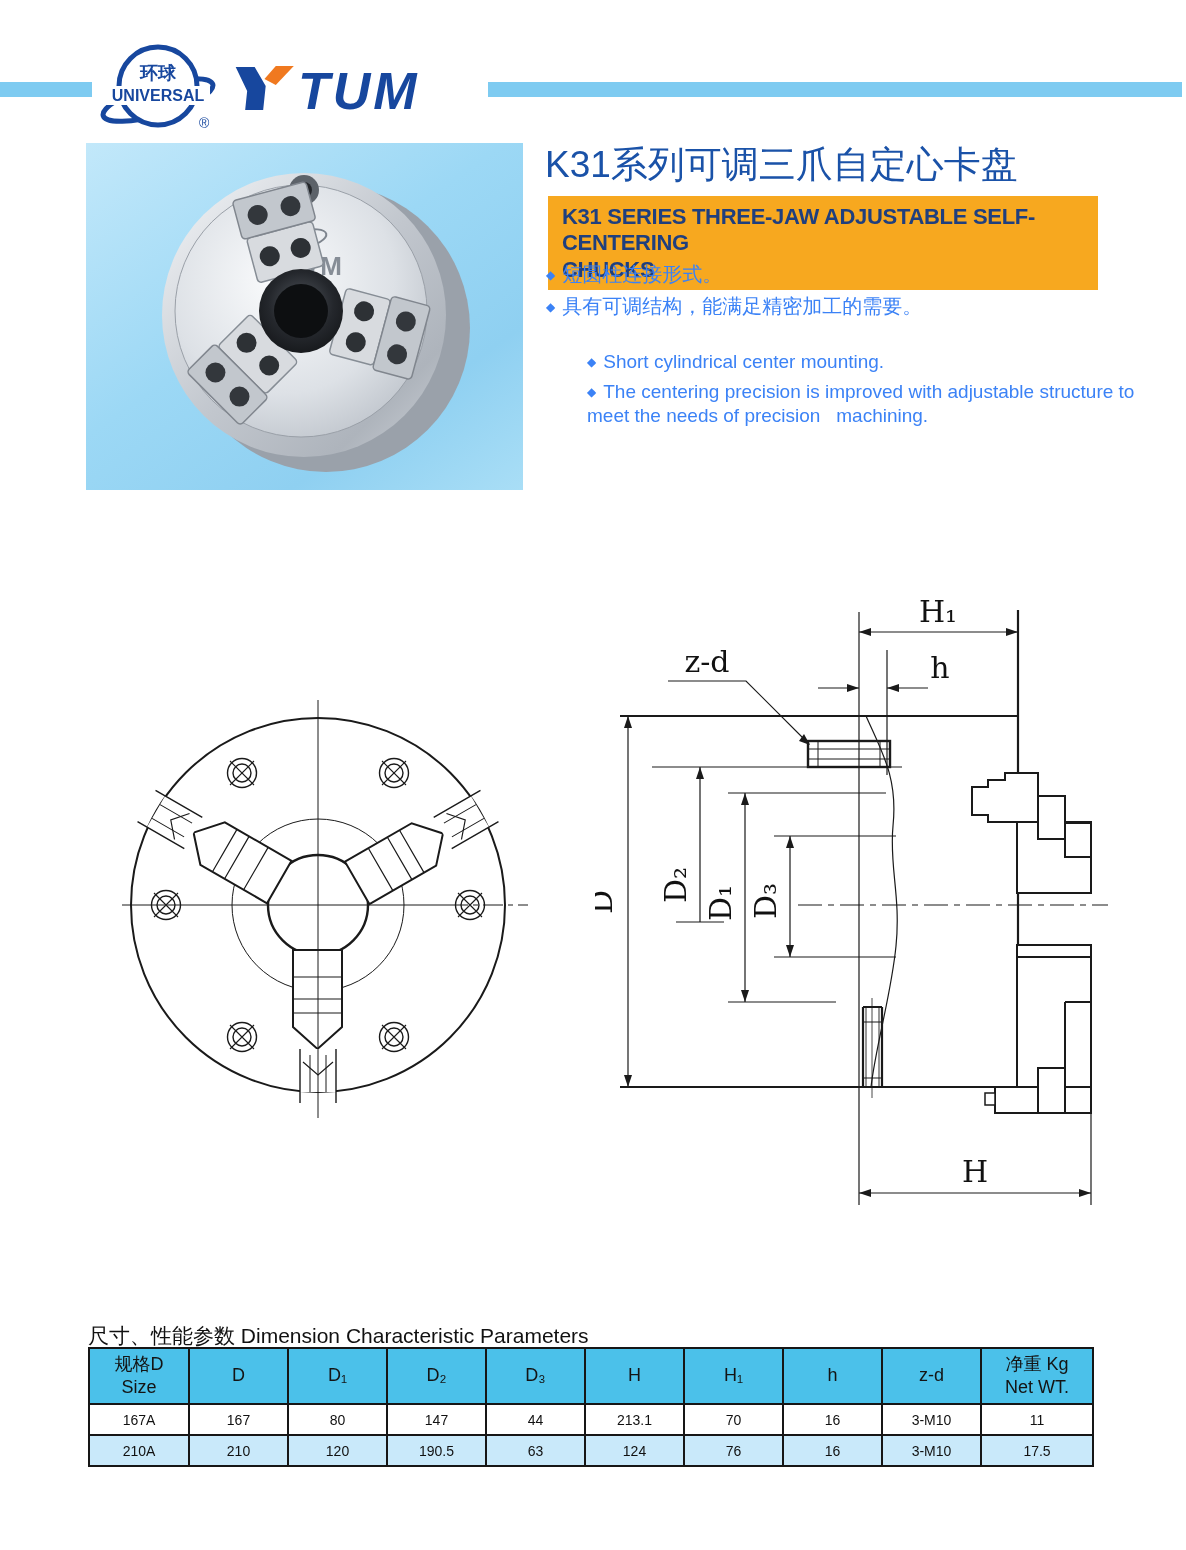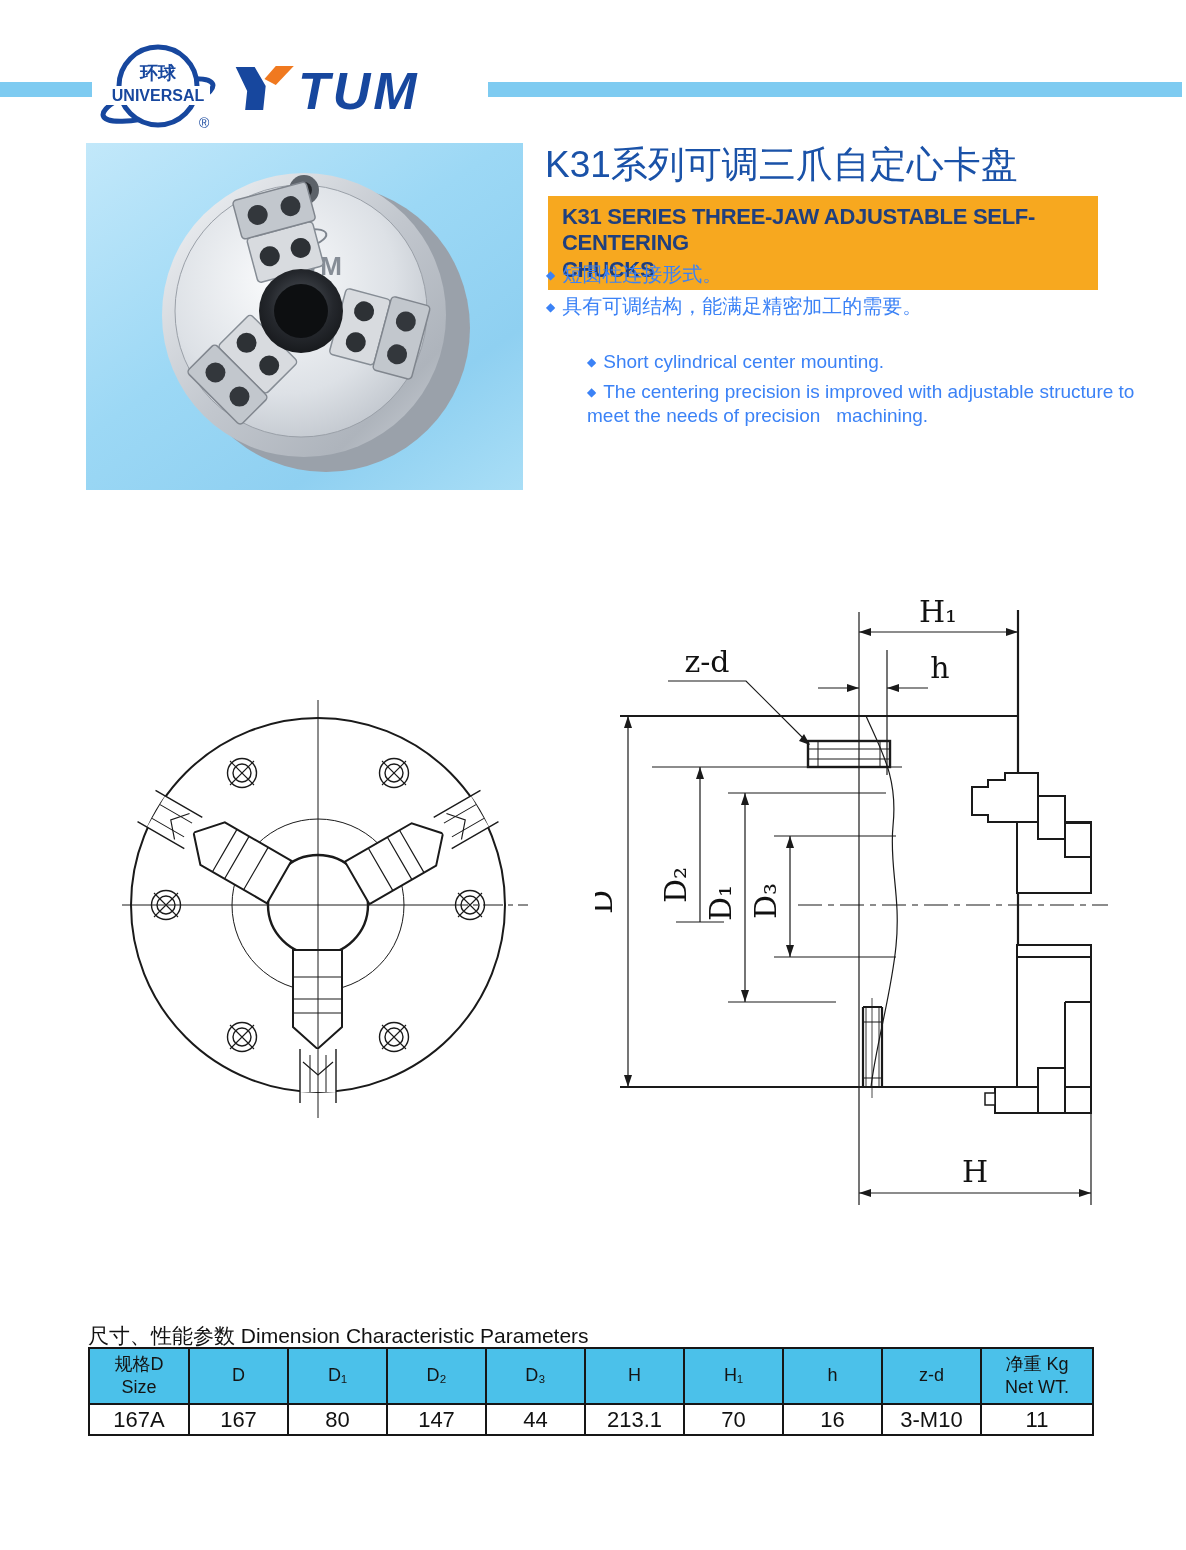--- a/index.html
+++ b/index.html
@@ -30,21 +30,21 @@
   
   svg text{font-family:"DejaVu Serif","Liberation Serif",serif;}
 
   
   #params-title{left:88px;top:1300px;font-size:21px;color:#111;margin-top:22px;}
   #params-table-wrap{left:88px;top:1347px;}
   table.params{border-collapse:collapse;table-layout:fixed;width:1004px;}
   table.params th, table.params td{border:2px solid #161616;text-align:center;vertical-align:middle;}
   table.params th{background:var(--table-header);font-weight:normal;font-size:18px;
                   height:52px;line-height:1.3;color:#141414;}
-  table.params td{height:27px;font-size:22px;background:#fff;color:#111;}
+  table.params td{height:27px;font-size:14px;background:#fff;color:#111;}
   table.params tr.alt td{background:var(--table-row-alt);}
   col.c-first{width:100px;} col.c-std{width:99px;} col.c-last{width:112px;}
 </style>
 </head>
 <body>
 
 <div id="page">
 
   <div id="bar-left" class="accent-bar"></div>
   <div id="bar-right" class="accent-bar"></div>
@@ -305,17 +305,29 @@
             <td>167</td>
             <td>80</td>
             <td>147</td>
             <td>44</td>
             <td>213.1</td>
             <td>70</td>
             <td>16</td>
             <td>3-M10</td>
             <td>11</td>
           </tr>
+          <tr class="alt">
+            <td>210A</td>
+            <td>210</td>
+            <td>120</td>
+            <td>190.5</td>
+            <td>63</td>
+            <td>124</td>
+            <td>76</td>
+            <td>16</td>
+            <td>3-M10</td>
+            <td>17.5</td>
+          </tr>
         </tbody>
     </table>
   </div>
 
 </div>
 
 </body></html>

